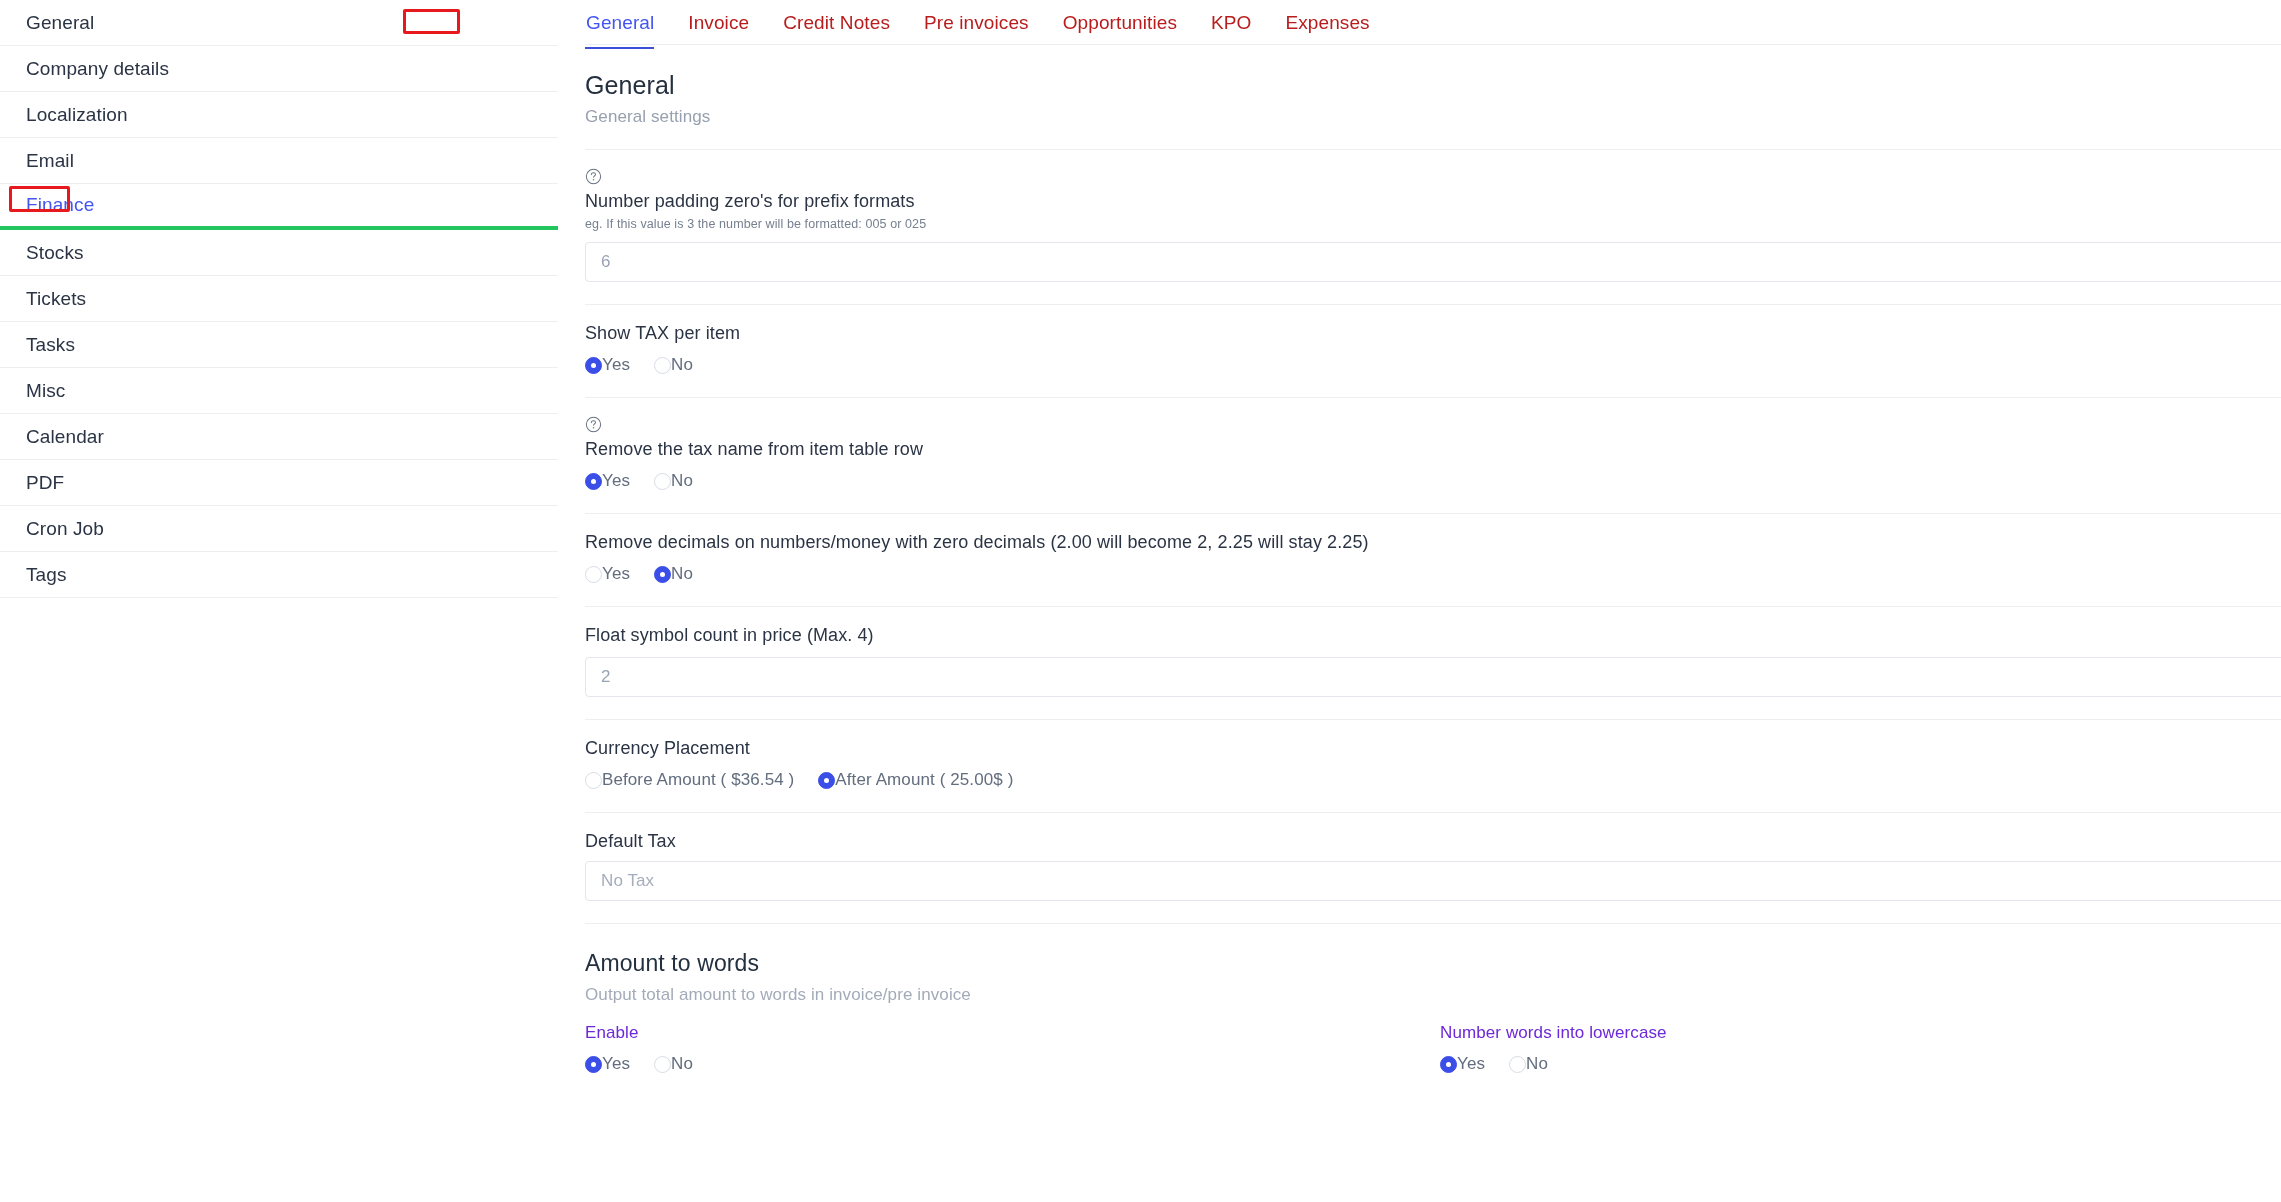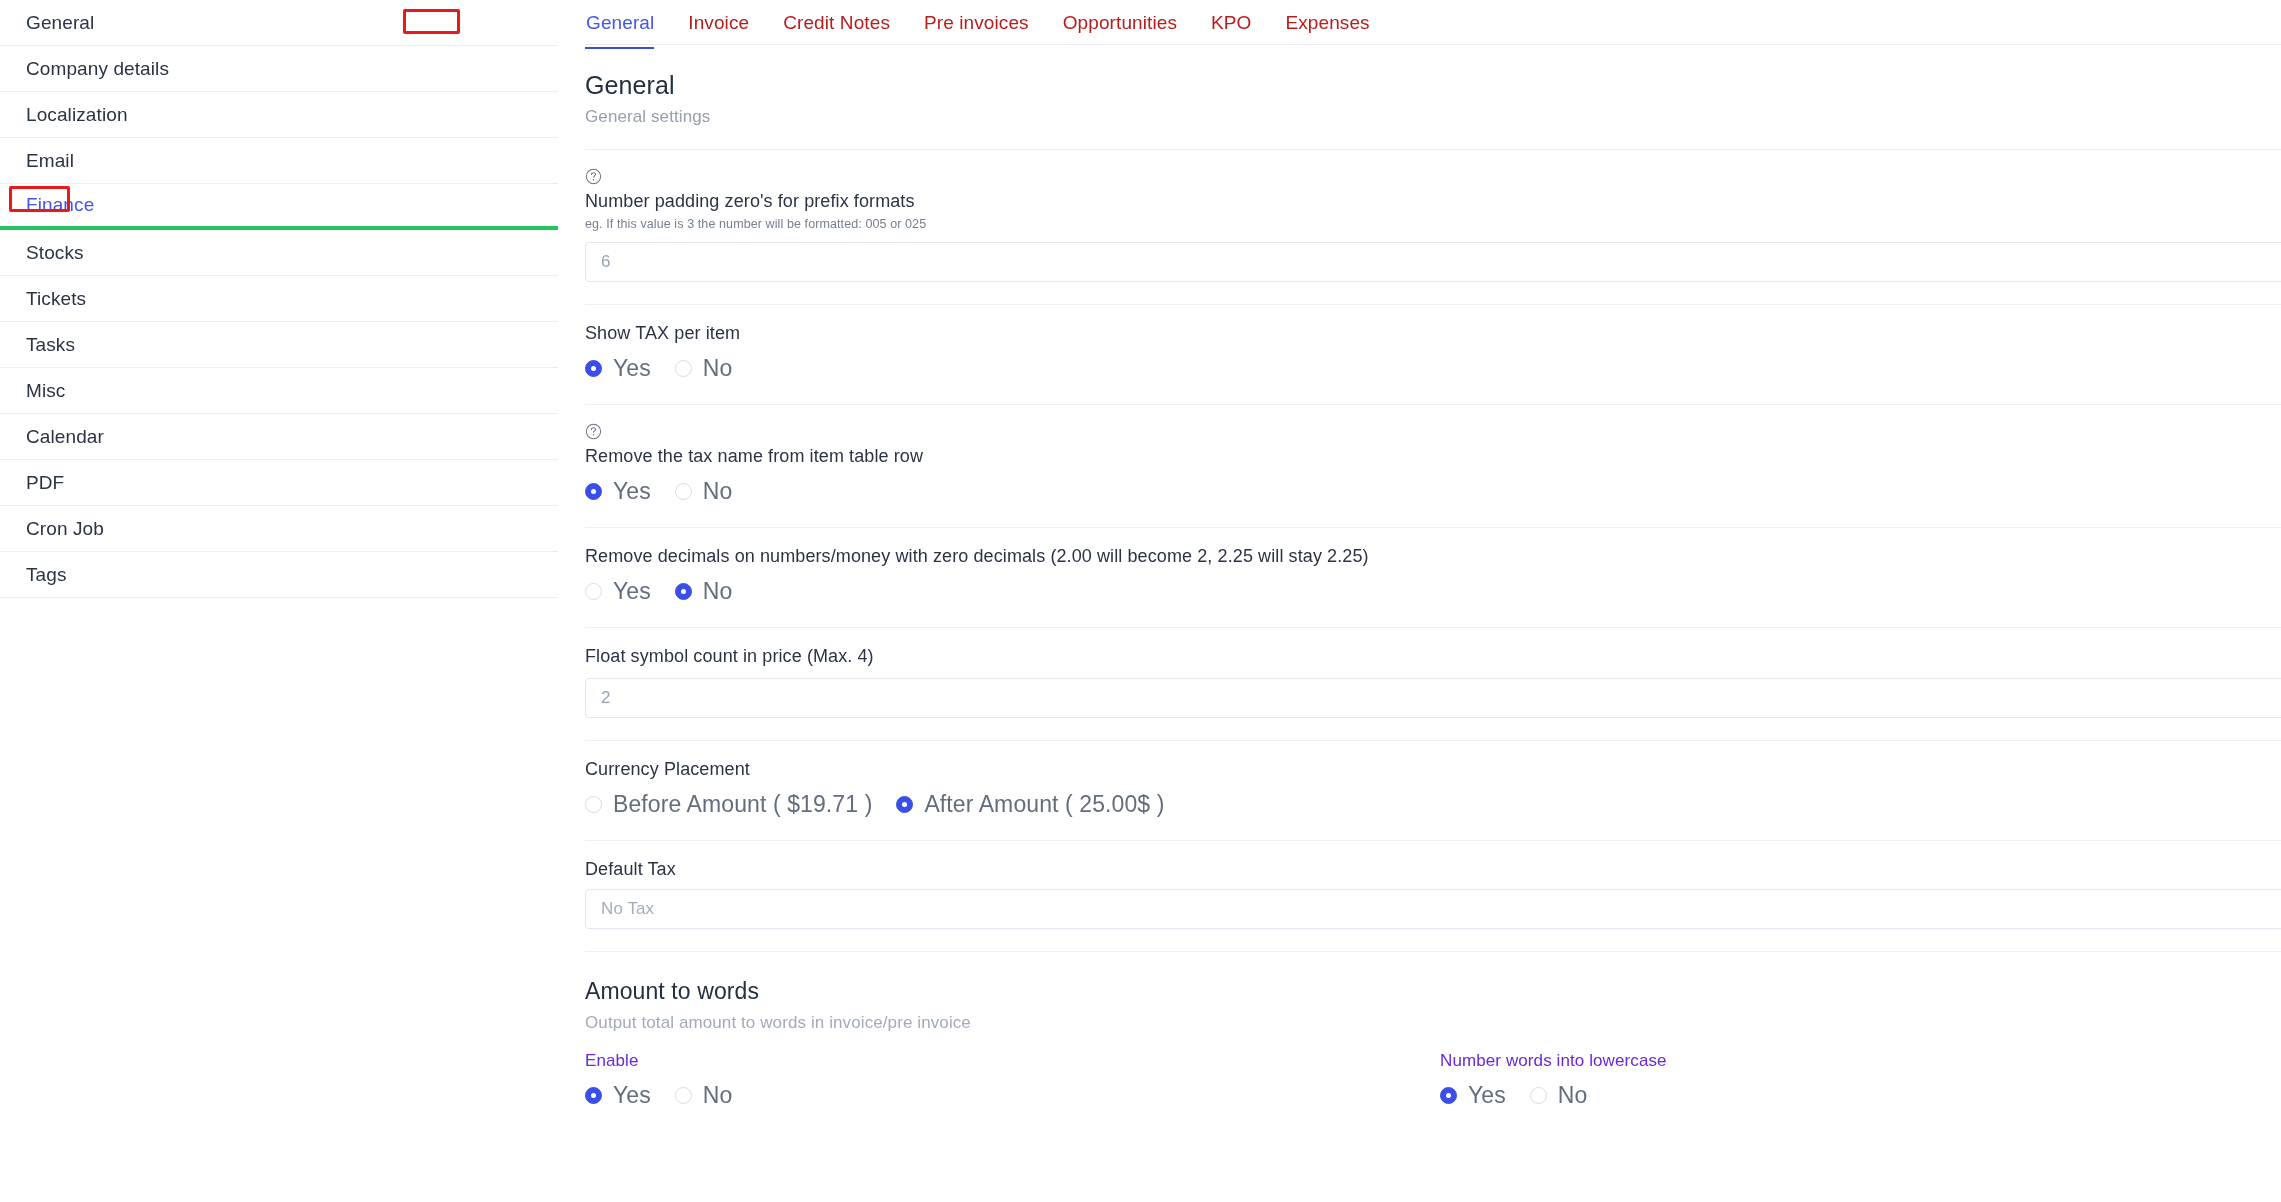--- a/index.html
+++ b/index.html
@@ -198,23 +198,22 @@
     background: #3b4fe8;
     border-color: #3b4fe8;
   }
   .radio-opt.sel .radio-dot::after {
     content: "";
     width: 5px; height: 5px;
     border-radius: 50%;
     background: #fff;
   }
   .radio-label {
-    font-size: 23px;
+    font-size: 17px;
     color: #626d7e;
-    margin-left: 11px;
     letter-spacing: .1px;
     white-space: nowrap;
   }
 
   .two-col {
     display: flex;
     padding-top: 18px;
   }
   .col { width: 855px; }
   .col-label {
@@ -373,21 +372,21 @@
       <input class="text-input" type="text" value="2" style="">
     </div>
 
     <div class="divider"></div>
 
     <div class="field">
       <div class="field-label">Currency Placement</div>
       <div class="radio-row">
           <div class="radio-opt">
             <span class="radio-dot"></span>
-            <span class="radio-label">Before Amount ( $19.71 )</span>
+            <span class="radio-label">Before Amount ( $36.54 )</span>
           </div>
           <div class="radio-opt sel">
             <span class="radio-dot"></span>
             <span class="radio-label">After Amount ( 25.00$ )</span>
           </div>
         </div>
     </div>
 
     <div class="divider"></div>
 

